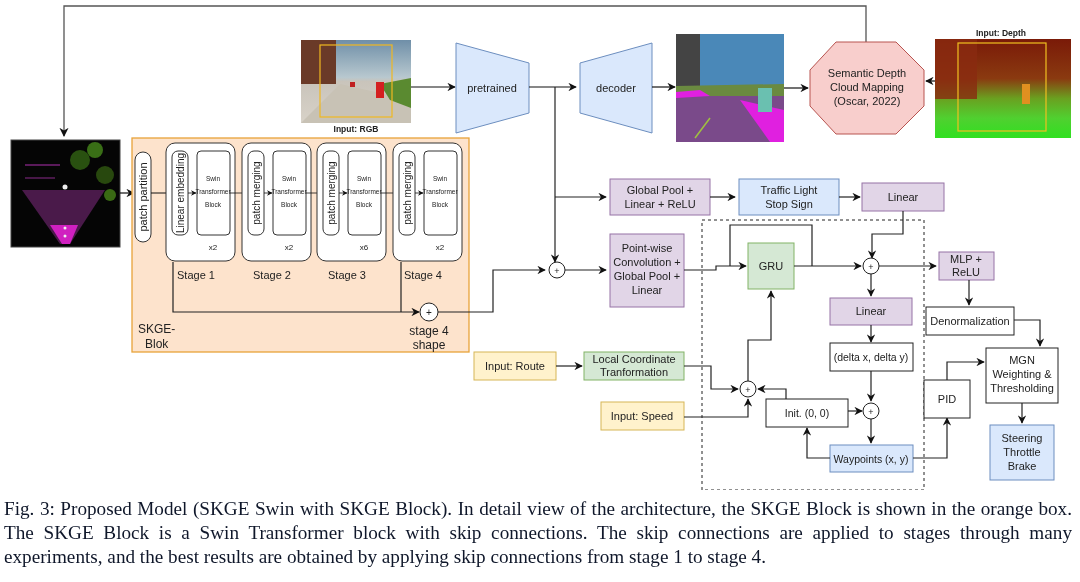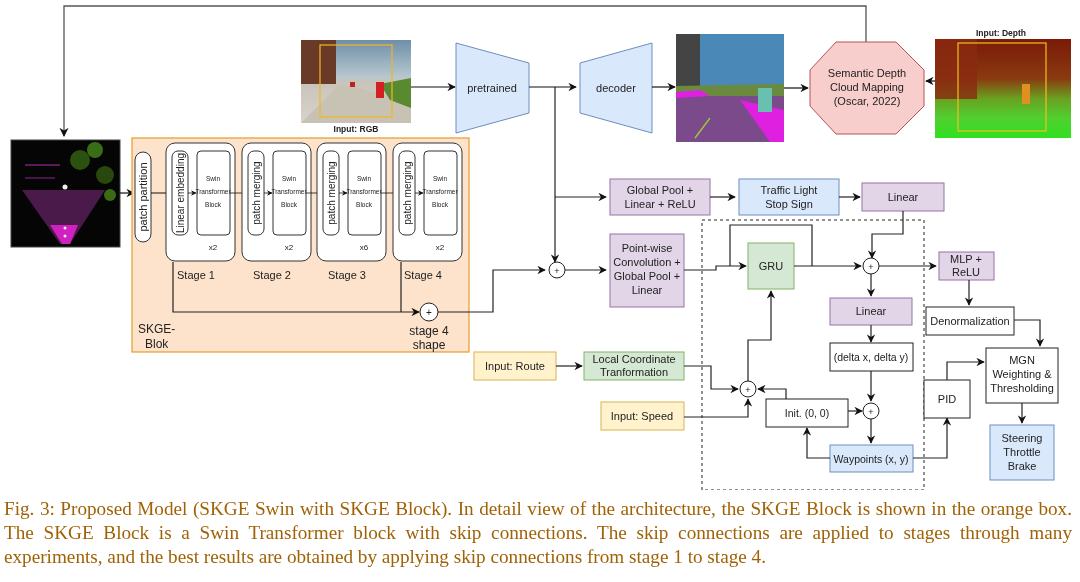--- a/index.html
+++ b/index.html
@@ -1,19 +1,19 @@
 <!DOCTYPE html>
 <html><head>
 <meta charset="utf-8">
 <style>
   html, body { margin:0; padding:0; background:#ffffff; }
   body { width:1080px; height:582px; position:relative; overflow:hidden; font-family:"Liberation Sans", sans-serif; color:#222; }
   #diagram { position:absolute; left:0; top:0; width:1080px; height:490px; }
   .lbl { font-family:"Liberation Sans", sans-serif; fill:#222; }
-  .caption { position:absolute; left:4px; top:497px; width:1068px; font-family:"Liberation Serif", serif; font-size:19.2px; line-height:24px; color:#a16207; text-align:justify; text-align-last:left; }
+  .caption { position:absolute; left:4px; top:497px; width:1068px; font-family:"Liberation Serif", serif; font-size:19.2px; line-height:24px; color:#0f172a; text-align:justify; text-align-last:left; }
 </style>
 </head>
 <body>
 
 <svg id="diagram" viewBox="0 0 1080 490" xmlns="http://www.w3.org/2000/svg">
   <defs>
     <marker id="arr" viewBox="0 0 10 10" refX="9" refY="5" markerWidth="7" markerHeight="7" orient="auto-start-reverse">
       <path d="M0,0 L10,5 L0,10 L3,5 z" fill="#111"></path>
     </marker>
     <linearGradient id="rgbSky" x1="0" y1="0" x2="0" y2="1">

